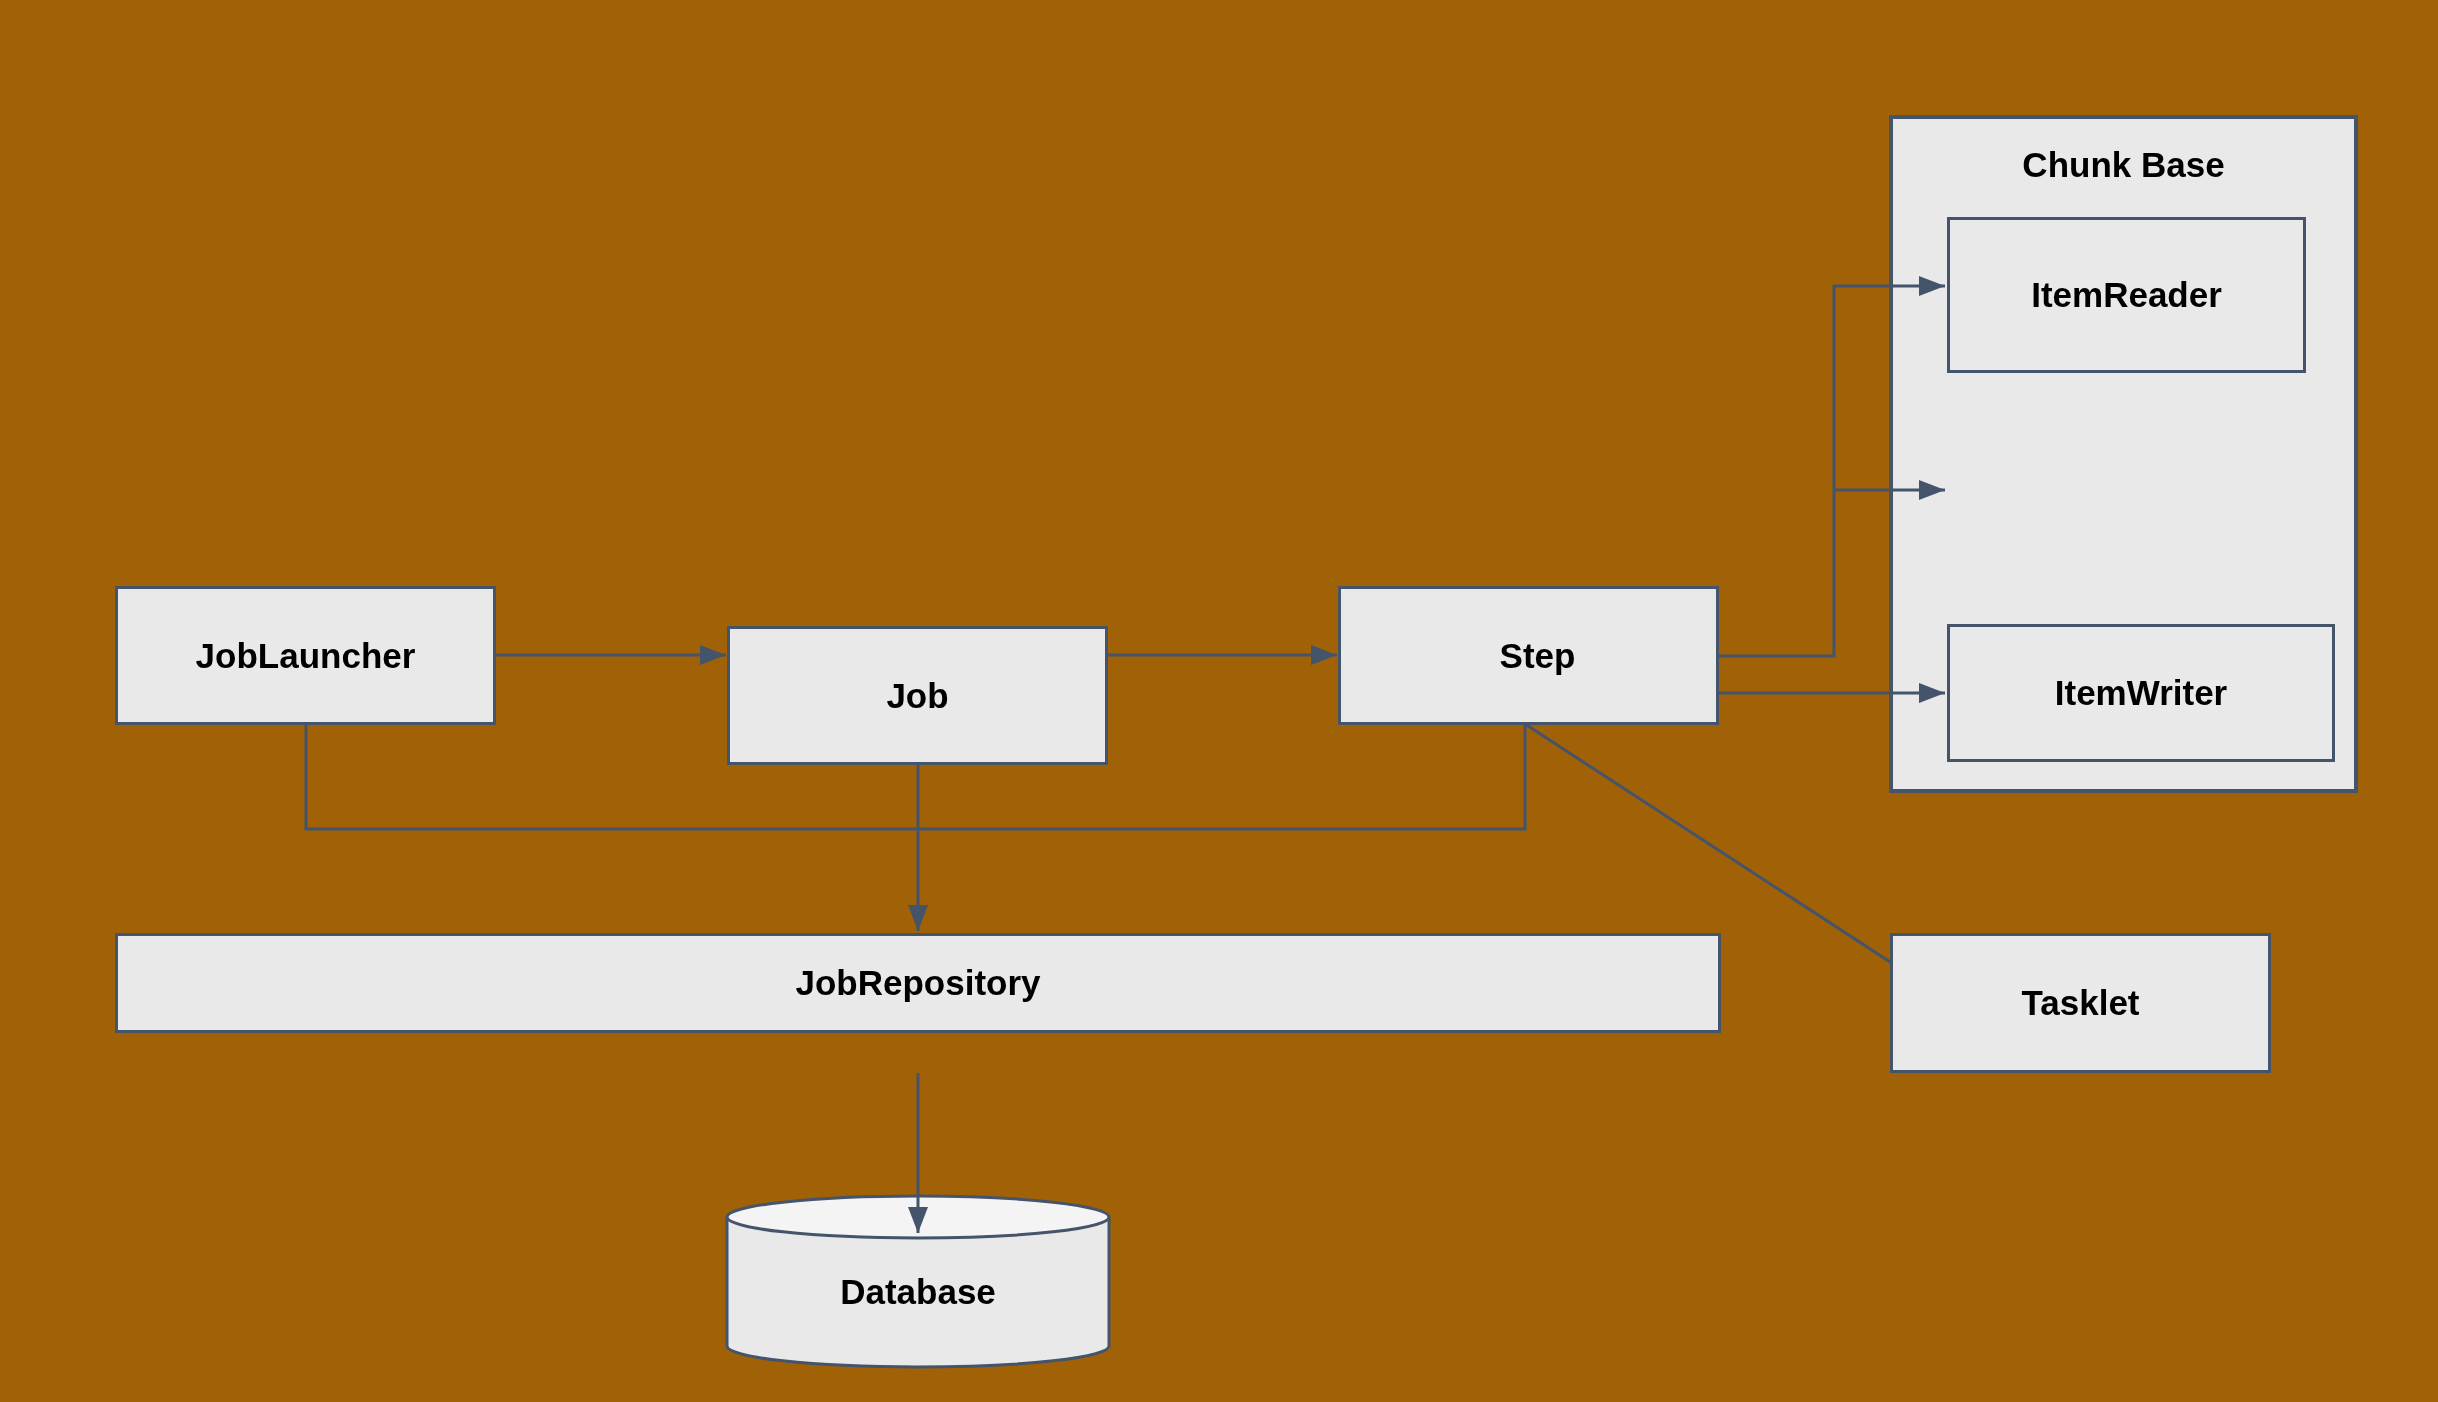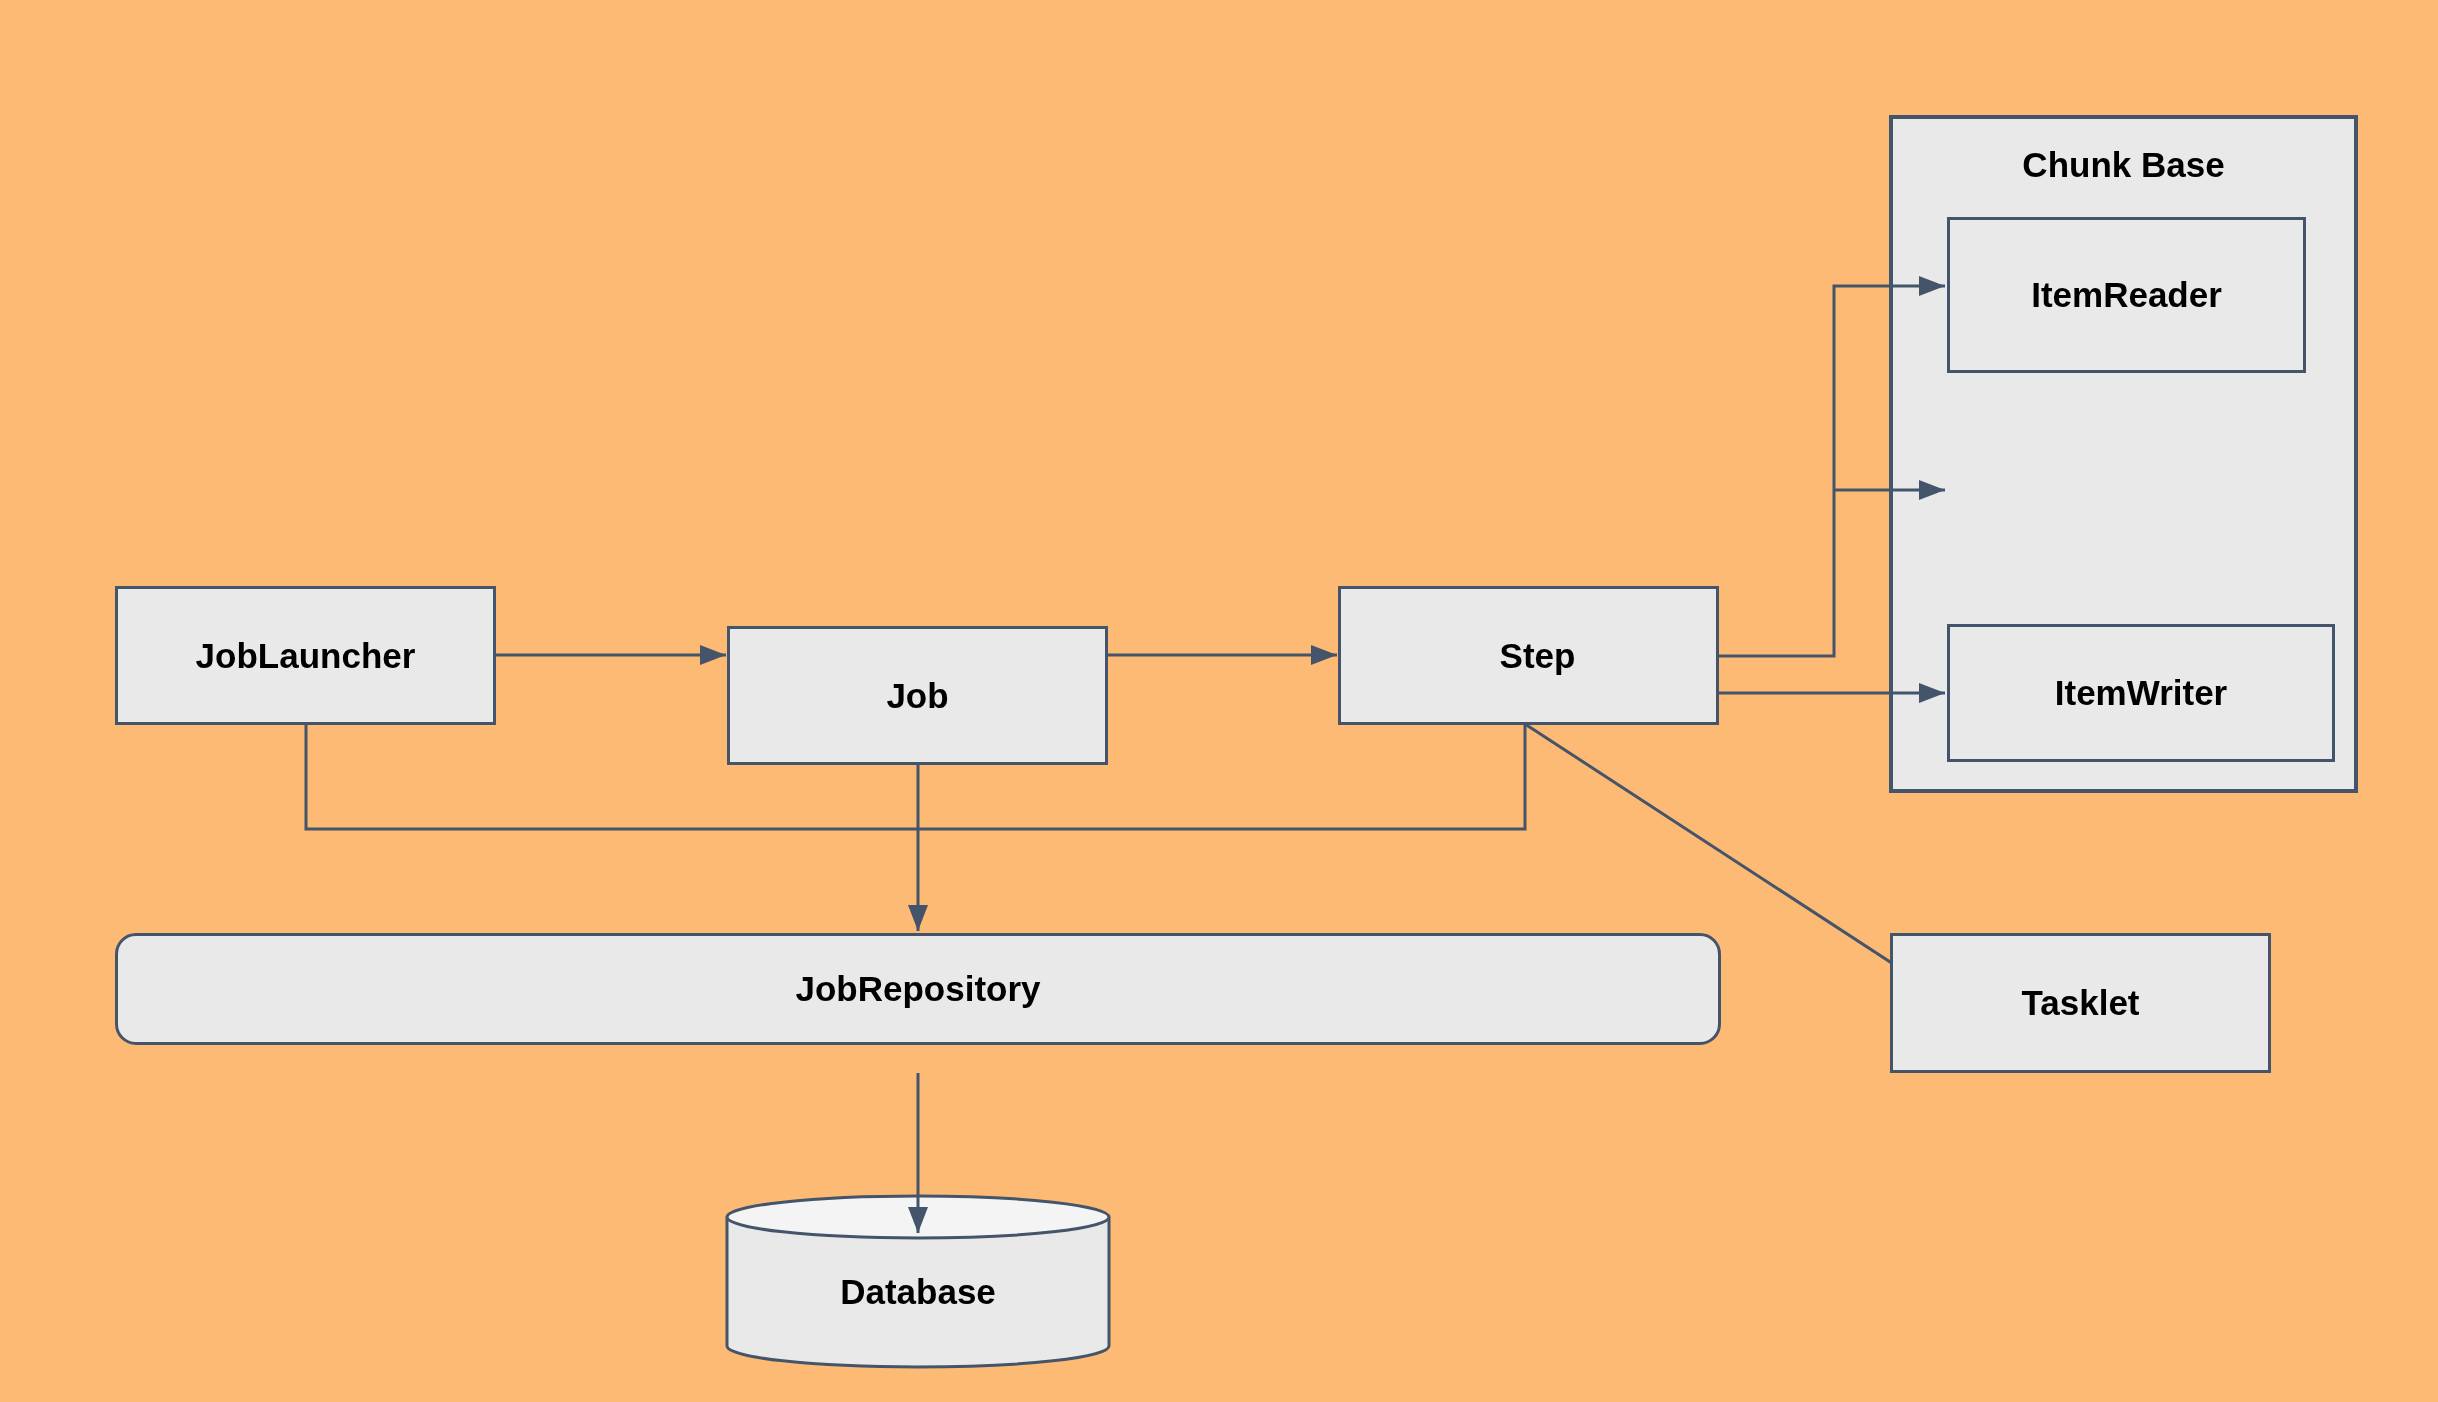--- a/index.html
+++ b/index.html
@@ -1,20 +1,20 @@
 <!DOCTYPE html>
 <html><head>
 <meta charset="utf-8">
 <style>
   html, body { margin: 0; padding: 0; background: #ffffff; }
   .canvas {
     position: relative;
     width: 2438px;
     height: 1402px;
-    background: #fdba74;
+    background: #a16207;
     font-family: "Liberation Sans", sans-serif;
     overflow: hidden;
   }
   .wires {
     position: absolute;
     left: 0; top: 0;
     width: 2438px; height: 1402px;
     z-index: 1;
   }
   .group-box {
@@ -62,21 +62,21 @@
   
   .n-joblauncher   { left: 115px;  top: 586px; width: 381px;  height: 139px; }
   .n-job           { left: 727px;  top: 586px; width: 381px;  height: 139px; margin-top: 40px; }
   .n-step          { left: 1338px; top: 586px; width: 381px;  height: 139px; padding-left: 18px; }
   .g-chunkbase     { left: 1889px; top: 115px; width: 469px;  height: 678px; }
   .t-chunkbase     { left: 1889px; top: 121px; width: 469px;  height: 88px;  }
   .n-itemreader    { left: 1947px; top: 217px; width: 359px;  height: 156px; }
   .n-itemprocessor { left: 1947px; top: 421px; width: 359px;  height: 138px; }
   .n-itemwriter    { left: 1947px; top: 624px; width: 388px;  height: 138px; }
   .n-tasklet       { left: 1890px; top: 933px; width: 381px;  height: 140px; }
-  .n-jobrepository { left: 115px;  top: 933px; width: 1606px; height: 112px; border-radius: 21px; }
+  .n-jobrepository { left: 115px;  top: 933px; width: 1606px; height: 100px; }
 </style>
 </head>
 <body>
 
 <div class="canvas">
 
   <div class="group-box g-chunkbase"></div>
 
   <svg class="wires" viewBox="0 0 2438 1402" xmlns="http://www.w3.org/2000/svg">
     <defs>

